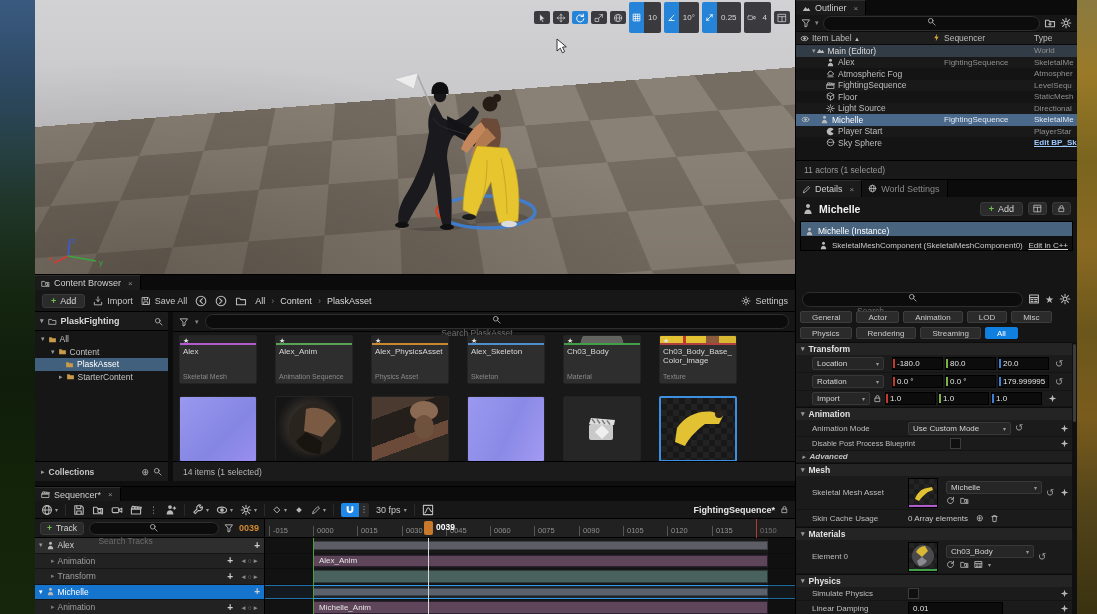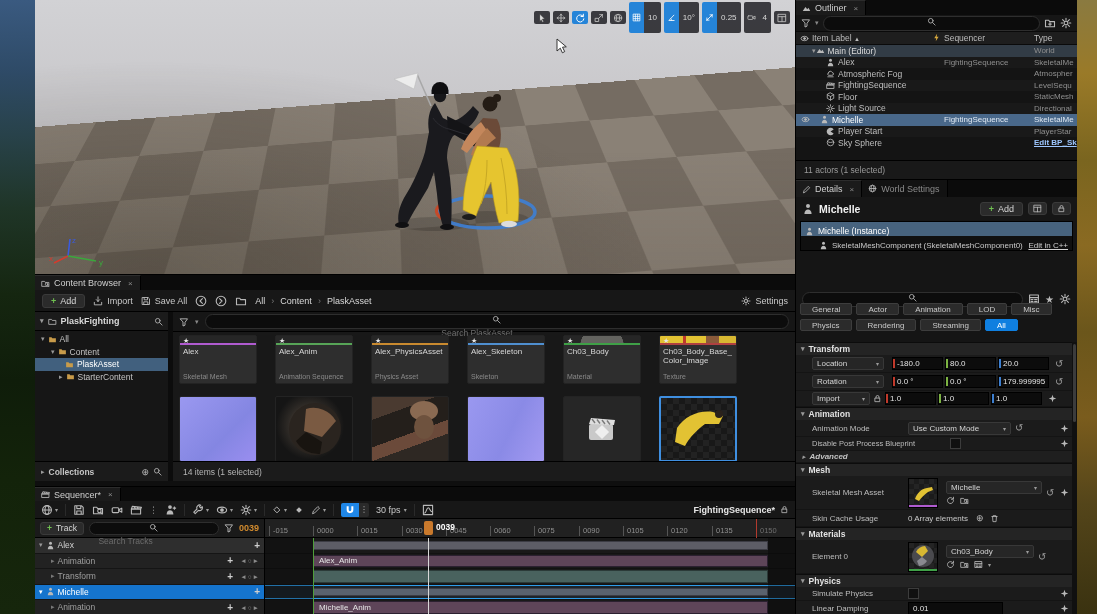--- a/index.html
+++ b/index.html
@@ -60,21 +60,21 @@
   #outl-foot{position:absolute;left:0;right:0;top:160px;height:19px;background:#191919;border-top:1px solid #000;color:#9a9a9a;font-size:8.5px;display:flex;align-items:center;padding-left:8px;}
   
   #details{left:760px;top:179px;width:282px;height:435px;background:#151515;border-left:1px solid #000;border-top:1px solid #000;}
   #det-name{position:absolute;left:0;right:0;top:17px;height:23px;display:flex;align-items:center;gap:5px;padding:0 6px;background:#161616;}
   #det-name .nm{color:#efefef;font-size:10.5px;font-weight:bold;flex:1;}
   #det-comp{position:absolute;left:4px;right:4px;top:41px;height:30px;background:#101010;border:1px solid #000;}
   .comp-row{height:14px;display:flex;align-items:flex-end;gap:4px;font-size:8.5px;color:#c9c9c9;padding:0 4px;}
   .comp-row.sel{background:#47637e;color:#fff;}
   .comp-row .lnk{margin-left:auto;color:#d0d0d0;text-decoration:underline;font-size:8px;}
   #det-search{position:absolute;left:0;right:0;top:109px;height:20px;display:flex;align-items:center;gap:5px;padding:0 6px;}
-  #det-chips{position:absolute;left:4px;right:4px;top:121px;height:33px;display:flex;flex-wrap:wrap;gap:4px;align-content:flex-start;padding-top:2px;}
+  #det-chips{position:absolute;left:4px;right:4px;top:129px;height:33px;display:flex;flex-wrap:wrap;gap:4px;align-content:flex-start;padding-top:2px;}
   .chip{height:12px;padding:0 11px;background:#2b2b2b;border:1px solid #3d3d3d;border-radius:2px;font-size:8px;color:#c9c9c9;display:inline-flex;align-items:center;}
   .chip.active{background:#0f7fe0;border-color:#0f7fe0;color:#fff;}
   #det-body{position:absolute;left:0;right:4px;top:162px;bottom:0;}
   .sechead{height:13px;background:#242424;border-top:1px solid #0c0c0c;display:flex;align-items:center;gap:4px;padding-left:5px;color:#e2e2e2;font-size:8.5px;font-weight:bold;}
   .prow{display:flex;align-items:center;background:#1b1b1b;border-bottom:1px solid #141414;padding-left:16px;position:relative;}
   .prow .plbl{width:96px;flex:none;font-size:8px;color:#bdbdbd;}
   .ddbtn{display:inline-flex;align-items:center;justify-content:space-between;background:#262626;border:1px solid #383838;border-radius:2px;height:13px;font-size:8px;color:#d5d5d5;padding:0 4px;}
   .nbox{display:inline-flex;align-items:center;width:51px;height:13px;background:#0c0c0c;border:1px solid #000;font-size:8px;color:#e2e2e2;padding-left:4px;position:relative;overflow:hidden;white-space:nowrap;margin-right:2px;}
   .nbox::before{content:"";position:absolute;left:0;top:1px;bottom:1px;width:2px;background:var(--c);}
   .rst{margin-left:4px;color:#9a9a9a;font-size:10px;line-height:10px;}

